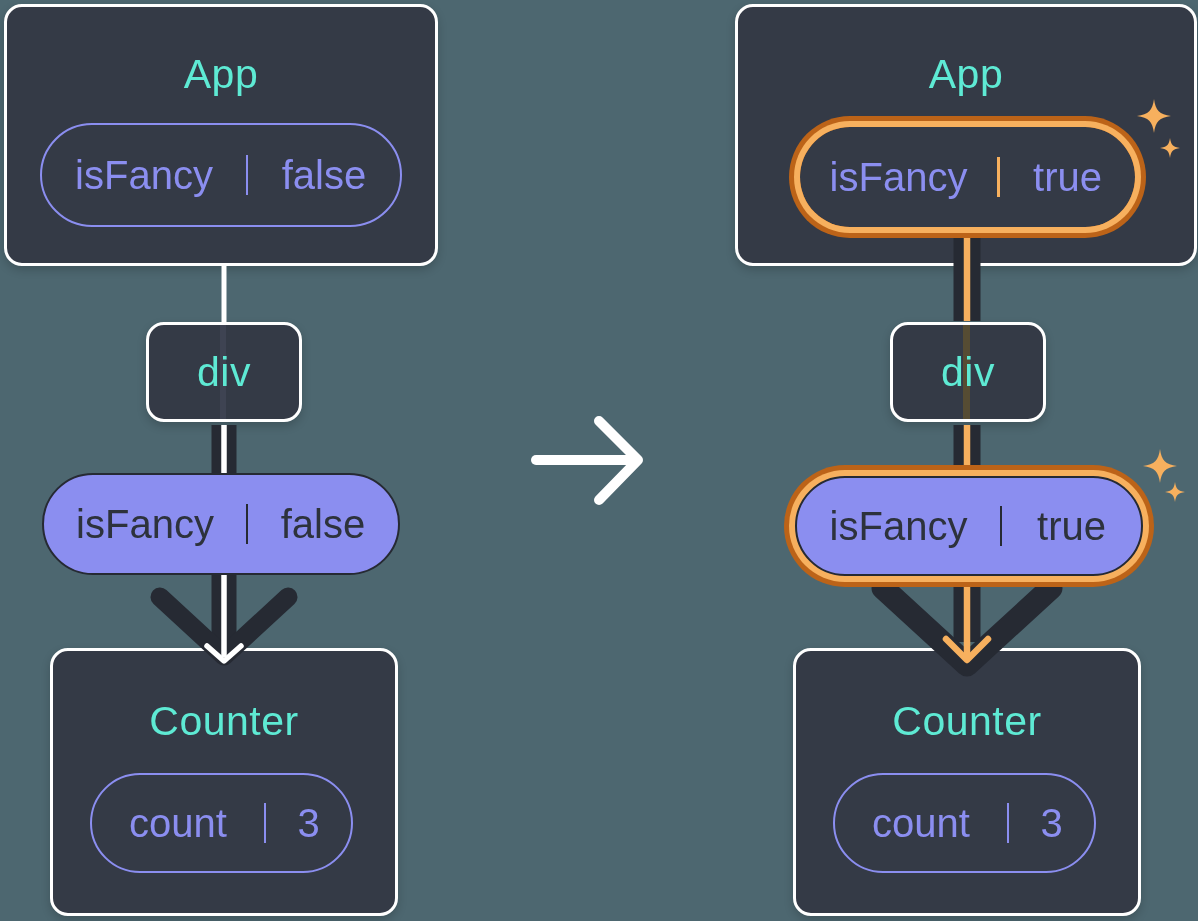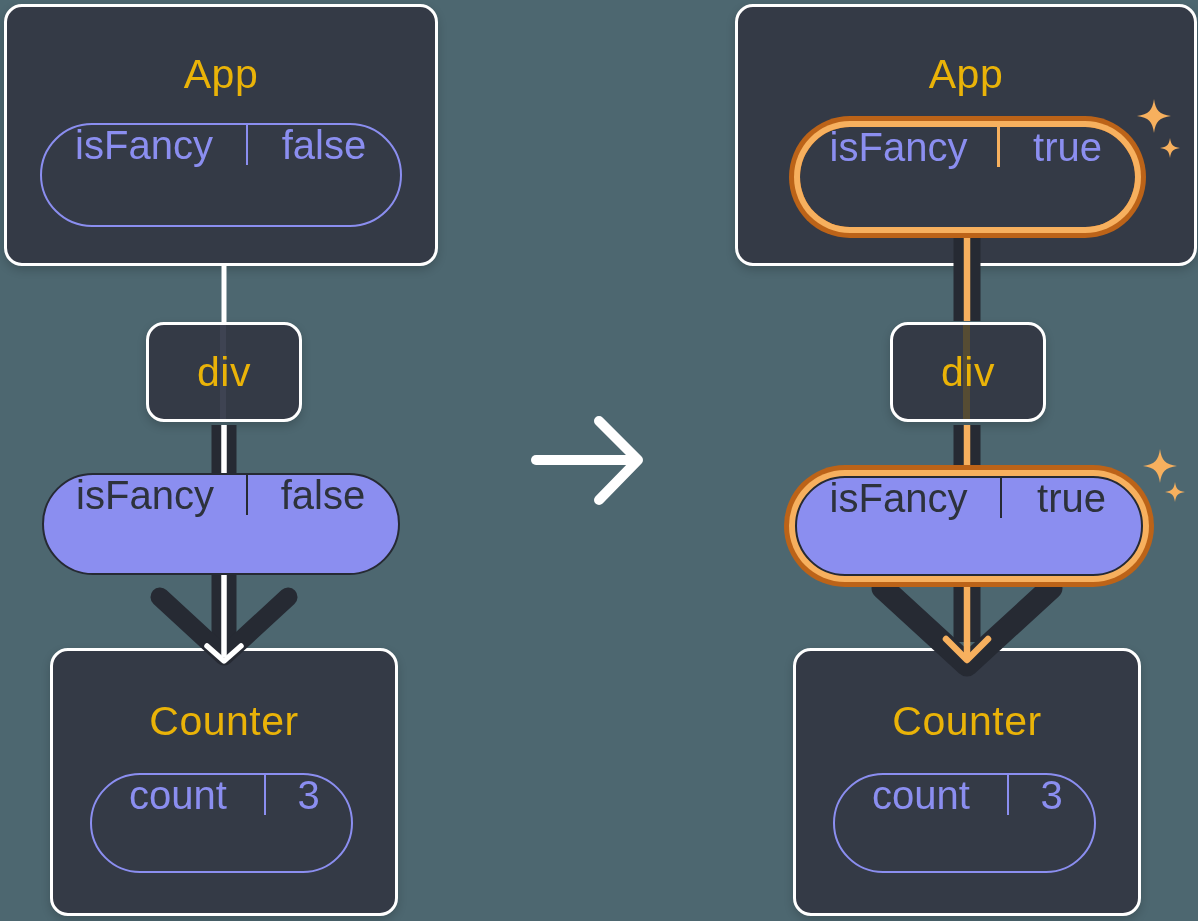--- a/index.html
+++ b/index.html
@@ -24,21 +24,21 @@
   .card{
     position:absolute;
     background:var(--card);
     border:3.5px solid var(--card-border);
     border-radius:18px;
     box-shadow:0 4px 10px rgba(0,0,0,.18);
     z-index:1;
   }
   .card-title{
     position:absolute;left:0;right:0;text-align:center;
-    color:#eab308;font-size:41px;line-height:1;font-weight:500;
+    color:#5eead4;font-size:41px;line-height:1;font-weight:500;
     letter-spacing:.5px;
   }
   .stripe{position:absolute;top:0;bottom:0}
 
   
   #arrows{position:absolute;inset:0;z-index:2;pointer-events:none}
   .band{stroke:var(--dark);fill:none}
   .band-l{stroke-width:25}
   .band-r{stroke-width:27}
   .chev{stroke:var(--dark);fill:none;stroke-linecap:round;stroke-linejoin:round}
@@ -49,21 +49,21 @@
   .core-orange{stroke:var(--orange-light);stroke-width:6.5}
   .head{fill:none;stroke-linecap:round;stroke-linejoin:round}
   .head-white{stroke:#fff;stroke-width:5.5}
   .head-orange{stroke:var(--orange-light);stroke-width:6.5}
   .link-white{stroke:#fff;stroke-width:5}
   .mid-arrow{stroke:#fff;stroke-width:10;fill:none;stroke-linecap:round;stroke-linejoin:round}
   .fill-orange{fill:var(--orange-light)}
 
   
   .pill{
-    position:absolute;display:flex;align-items:flex-start;
+    position:absolute;display:flex;align-items:center;
     border-radius:60px;z-index:3;font-size:40px;
   }
   .pill .cell{
     display:flex;align-items:center;justify-content:center;
     line-height:1;white-space:nowrap;
   }
   .pill .cell.bold{font-weight:400}
   .pill-outline{
     border:2.5px solid var(--purple);
     color:var(--purple);

